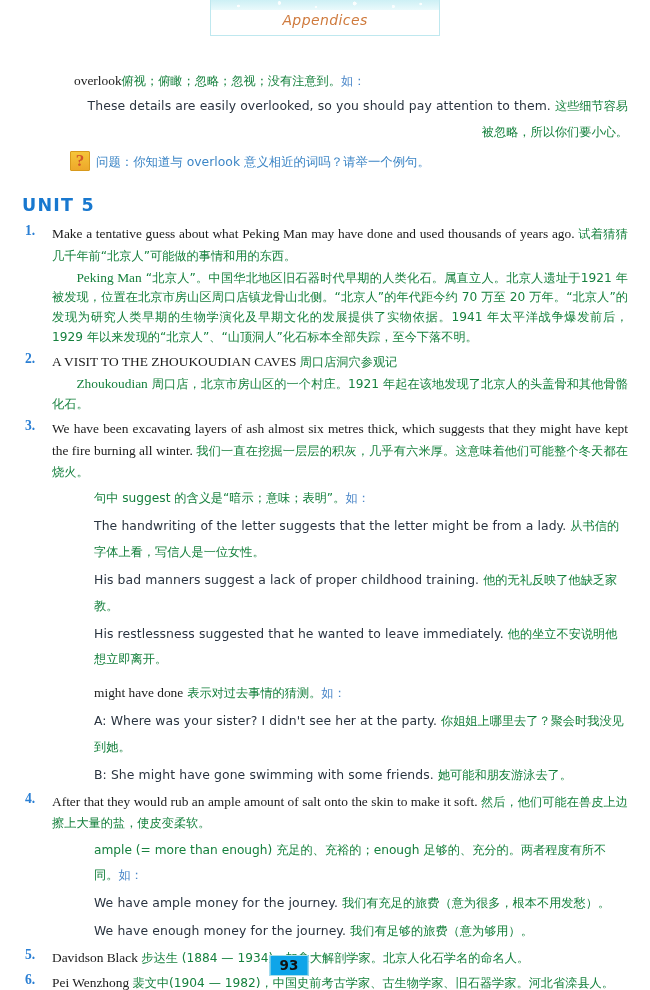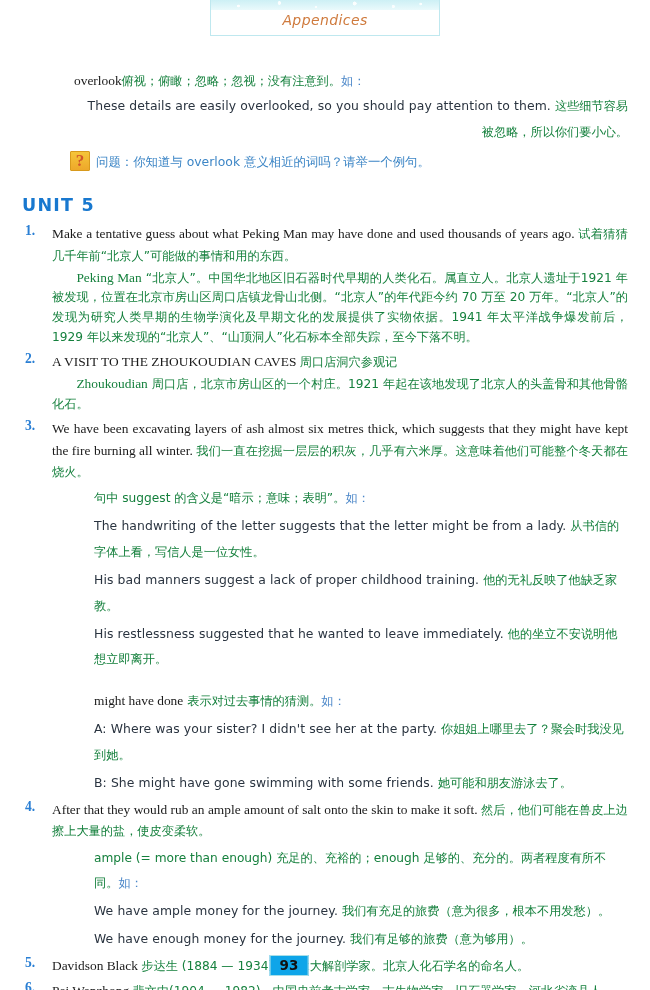--- a/index.html
+++ b/index.html
@@ -255,21 +255,21 @@
         <span class="cn">从书信的字体上看，写信人是一位女性。</span>
       </p>
       <p class="sub">
         <span class="hand">His bad manners suggest a lack of proper childhood training.</span>
         <span class="cn">他的无礼反映了他缺乏家教。</span>
       </p>
       <p class="sub">
         <span class="hand">His restlessness suggested that he wanted to leave immediately.</span>
         <span class="cn">他的坐立不安说明他想立即离开。</span>
       </p>
-      <p class="sub" style="margin-top:16px;">
+      <p class="sub" style="margin-top:8px;">
         <b class="en-serif">might have done</b>
         <span class="cn bold">表示对过去事情的猜测。</span><span class="cn ru">如：</span>
       </p>
       <p class="sub dialog">
         <span class="hand">A:</span>
         <span class="hand">Where was your sister? I didn't see her at the party.</span>
         <span class="cn">你姐姐上哪里去了？聚会时我没见到她。</span>
       </p>
       <p class="sub dialog">
         <span class="hand">B:</span>

